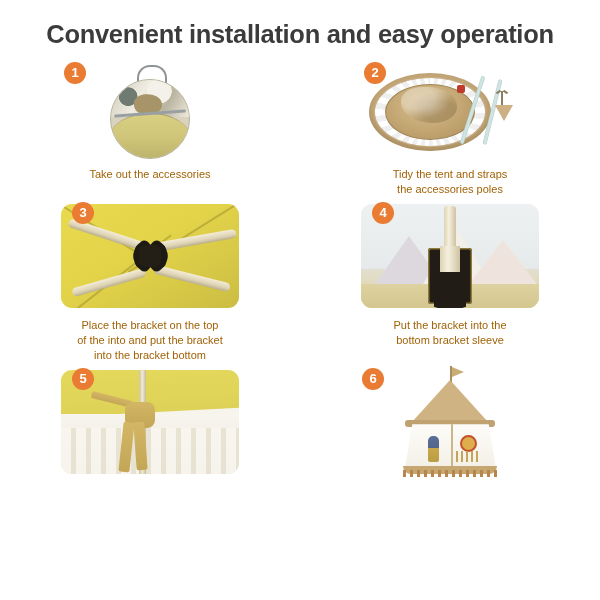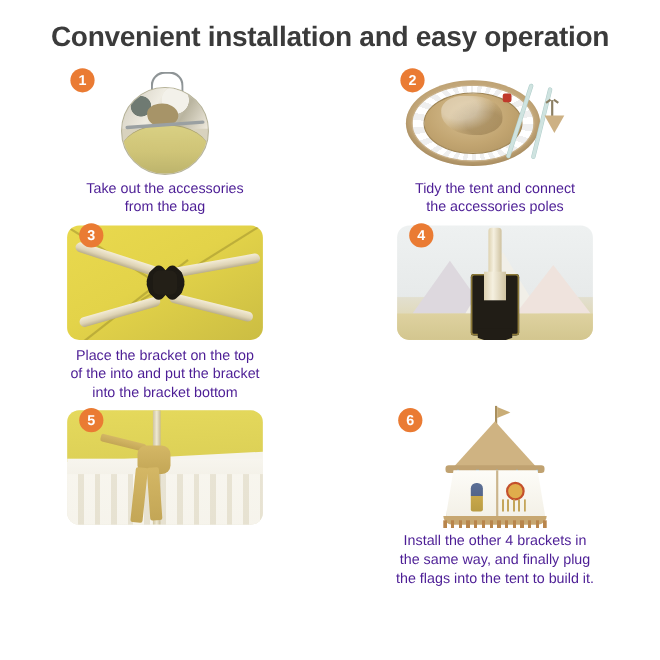--- a/index.html
+++ b/index.html
@@ -79,25 +79,25 @@
     text-align: center;
     z-index: 20;
   }
   .step-3 .badge, .step-4 .badge, .step-5 .badge, .step-6 .badge {
     top: 6px;
     left: 22px;
   }
   .step-6 .badge { left: 12px; }
 
   .caption {
-    margin-top: 5px;
+    margin-top: 10px;
     text-align: center;
-    font-size: 13px;
+    font-size: 11px;
     line-height: 1.33;
-    color: #4c1d95;
+    color: #a16207;
     width: 260px;
   }
   .step-6 .caption { width: 272px; }
   .step-3 .caption { width: 250px; }
 
   
   .thumb {
     position: relative;
     width: 178px;
     height: 104px;
@@ -543,39 +543,38 @@
           <div class="bag-handle"></div>
           <div class="bag-body">
             <div class="bag-contents"></div>
             <div class="bag-front"></div>
             <div class="bag-zip"></div>
           </div>
         </div>
       </div>
       <div class="caption">
         <div>Take out the accessories</div>
-        <div>from the bag</div>
       </div>
     </div>
 
     <div class="step step-2 row1">
       <div class="figure">
         <div class="badge">2</div>
         <div class="tent-flat-wrap">
           <div class="tent-disc"></div>
           <div class="tent-fold"></div>
           <div class="tent-redtag"></div>
           <div class="pole pole-a"></div>
           <div class="pole pole-b"></div>
           <div class="pole-peg"></div>
           <div class="pole-tip"></div>
         </div>
       </div>
       <div class="caption">
-        <div>Tidy the tent and connect</div>
+        <div>Tidy the tent and straps</div>
         <div>the accessories poles</div>
       </div>
     </div>
 
     <div class="step step-3 row2">
       <div class="figure">
         <div class="badge">3</div>
         <div class="thumb ph3">
           <div class="seam seam1"></div>
           <div class="seam seam2"></div>
@@ -605,20 +604,24 @@
         <div class="badge">4</div>
         <div class="thumb ph4">
           <div class="tri tri-1"></div>
           <div class="tri tri-2"></div>
           <div class="tri tri-3"></div>
           <div class="base"></div>
           <div class="pole4"></div>
           <div class="sleeve"></div>
         </div>
       </div>
+      <div class="caption">
+        <div>Put the bracket into the</div>
+        <div>bottom bracket sleeve</div>
+      </div>
     </div>
 
     <div class="step step-5 row3">
       <div class="figure">
         <div class="badge">5</div>
         <div class="thumb ph5">
           <div class="upper"></div>
           <div class="lower"></div>
           <div class="ruffle"></div>
           <div class="pole5"></div>
@@ -640,21 +643,16 @@
           <div class="t6-tassels"></div>
           <div class="t6-body">
             <div class="t6-knight"></div>
             <div class="t6-crest"></div>
             <div class="t6-bars"></div>
           </div>
           <div class="t6-trim"></div>
           <div class="t6-scallop"></div>
         </div>
       </div>
-      <div class="caption">
-        <div>Install the other 4 brackets in</div>
-        <div>the same way, and finally plug</div>
-        <div>the flags into the tent to build it.</div>
-      </div>
     </div>
 
   </div>
 </div>
 
 </body></html>

